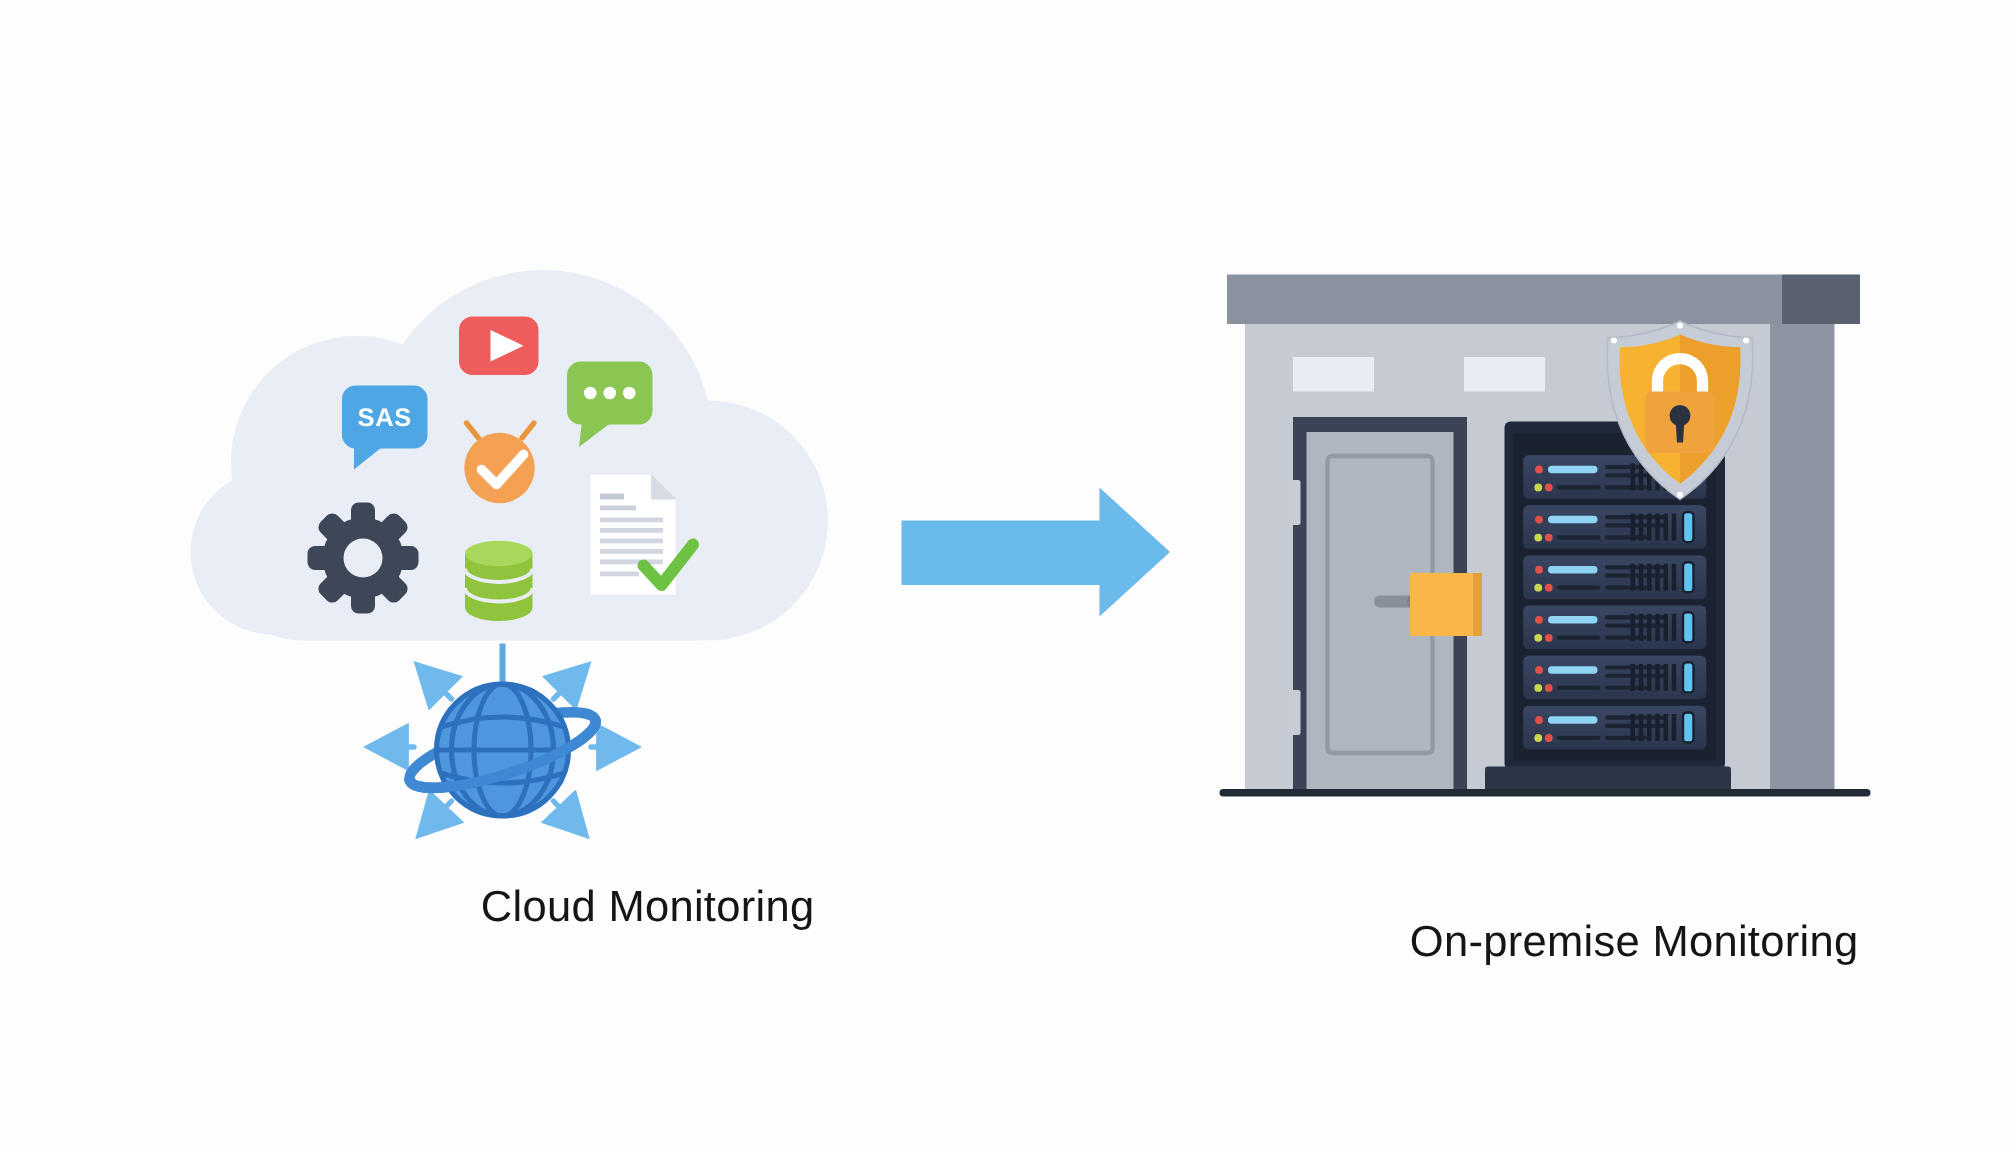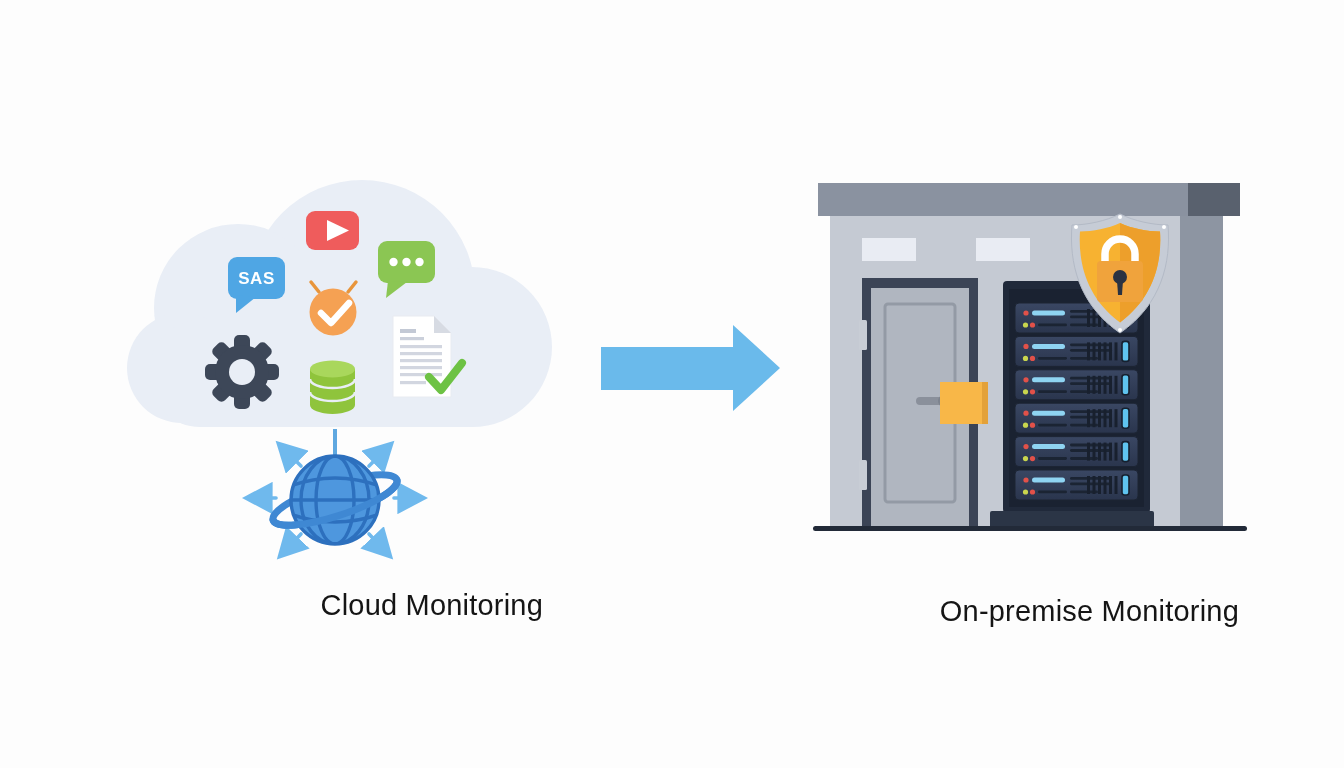--- a/index.html
+++ b/index.html
@@ -2,21 +2,21 @@
 <html><head>
 <meta charset="utf-8">
 <style>
   html,body{margin:0;padding:0;background:#fdfdfd;}
   .canvas{position:relative;width:1344px;height:768px;background:#fdfdfd;overflow:hidden;
           font-family:"Liberation Sans",sans-serif;margin-left:10px;}
   .scene{position:absolute;left:0;top:0;}
   .caption{position:absolute;width:420px;text-align:right;font-size:29px;font-weight:400;
            color:#151515;letter-spacing:.2px;}
   .caption-left{left:113px;top:589px;}
-  .caption-right{left:809px;top:595px;}
+  .caption-right{left:809px;top:612px;}
   .sas-text{font-family:"Liberation Sans",sans-serif;font-size:17px;font-weight:bold;fill:#ffffff;letter-spacing:.5px;}
 </style>
 </head>
 <body>
 
 <div class="canvas">
 
 <svg class="scene" width="1344" height="768" viewBox="0 0 1344 768">
 
   <defs>

